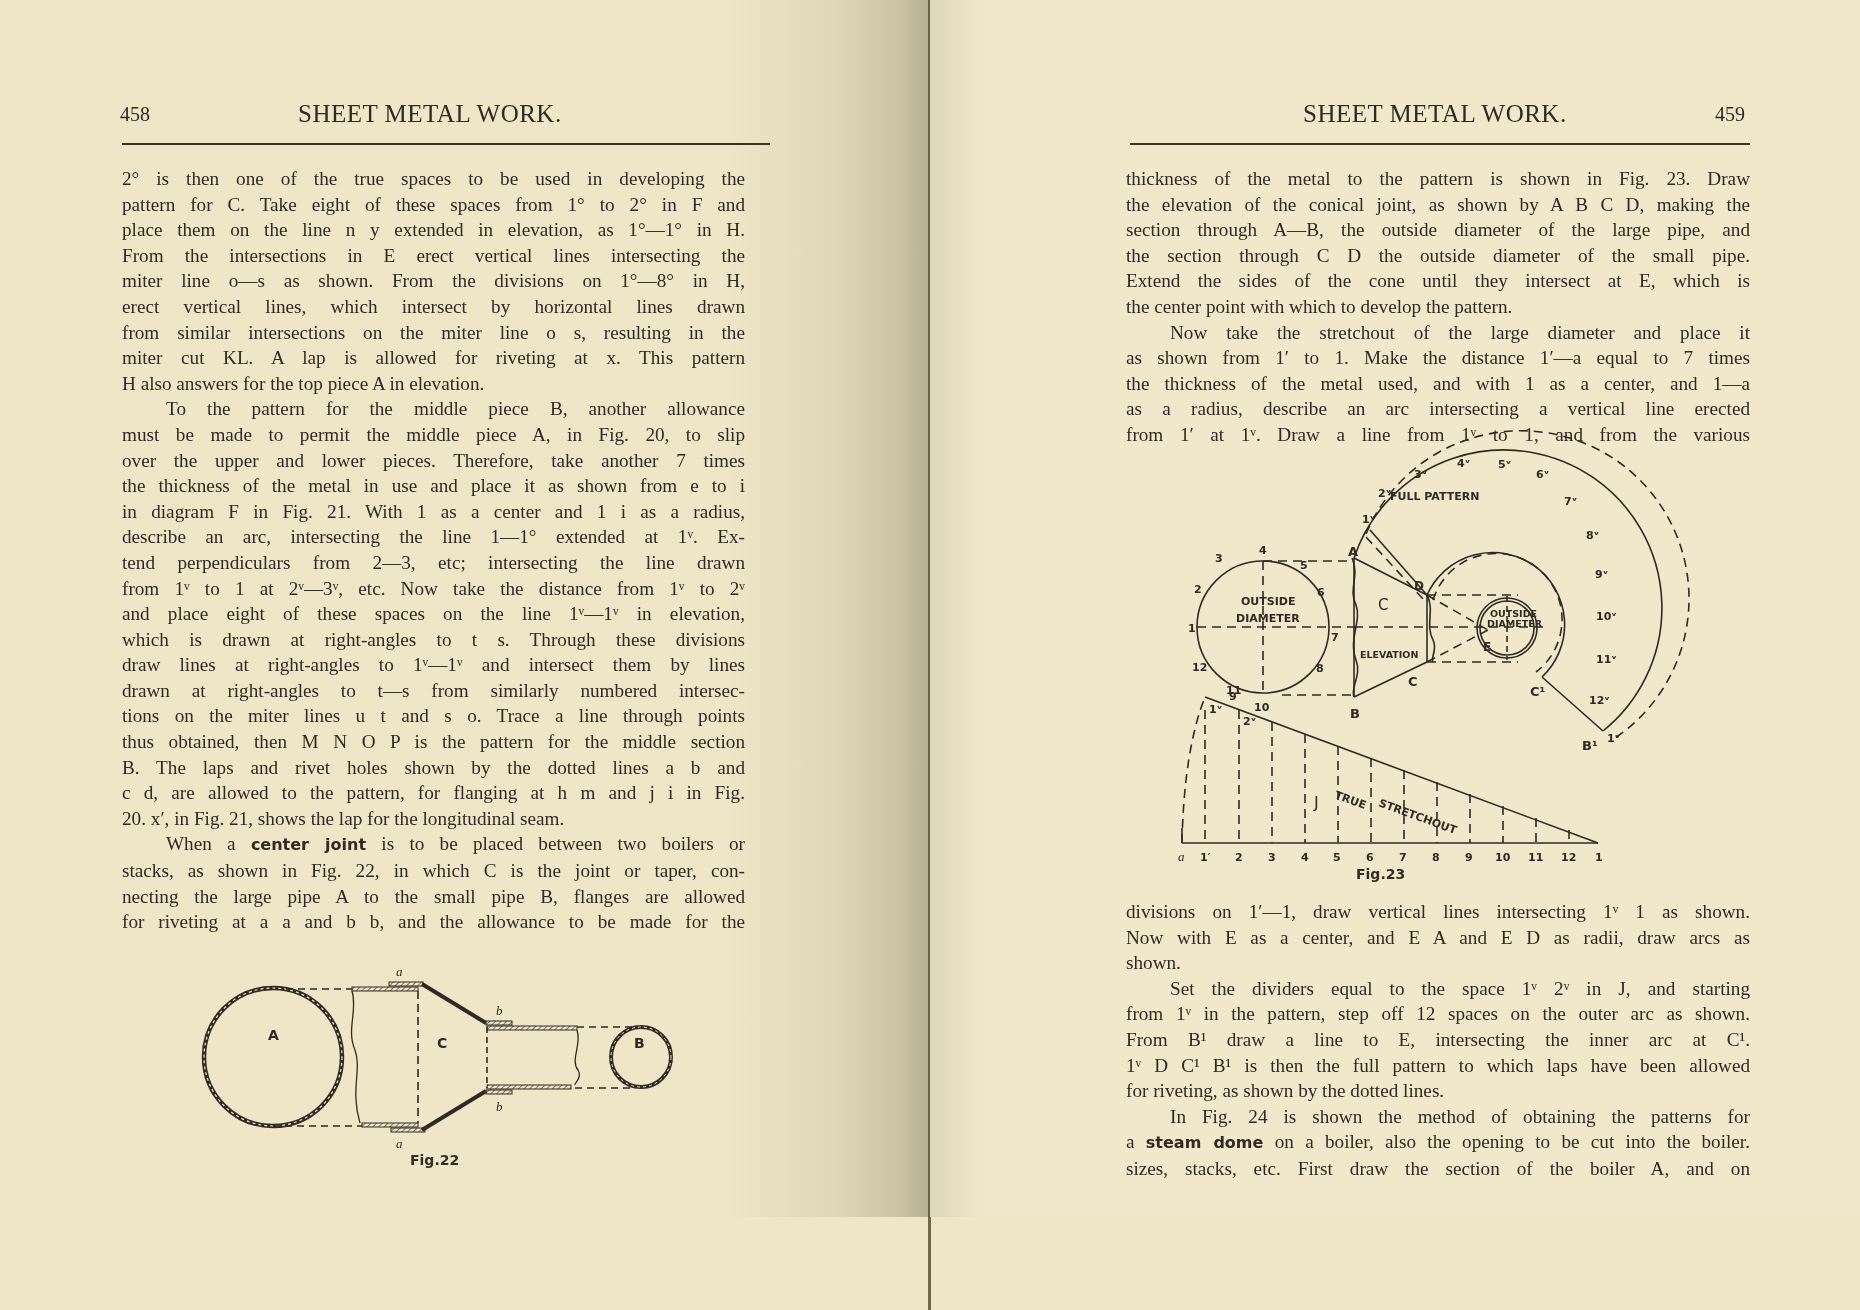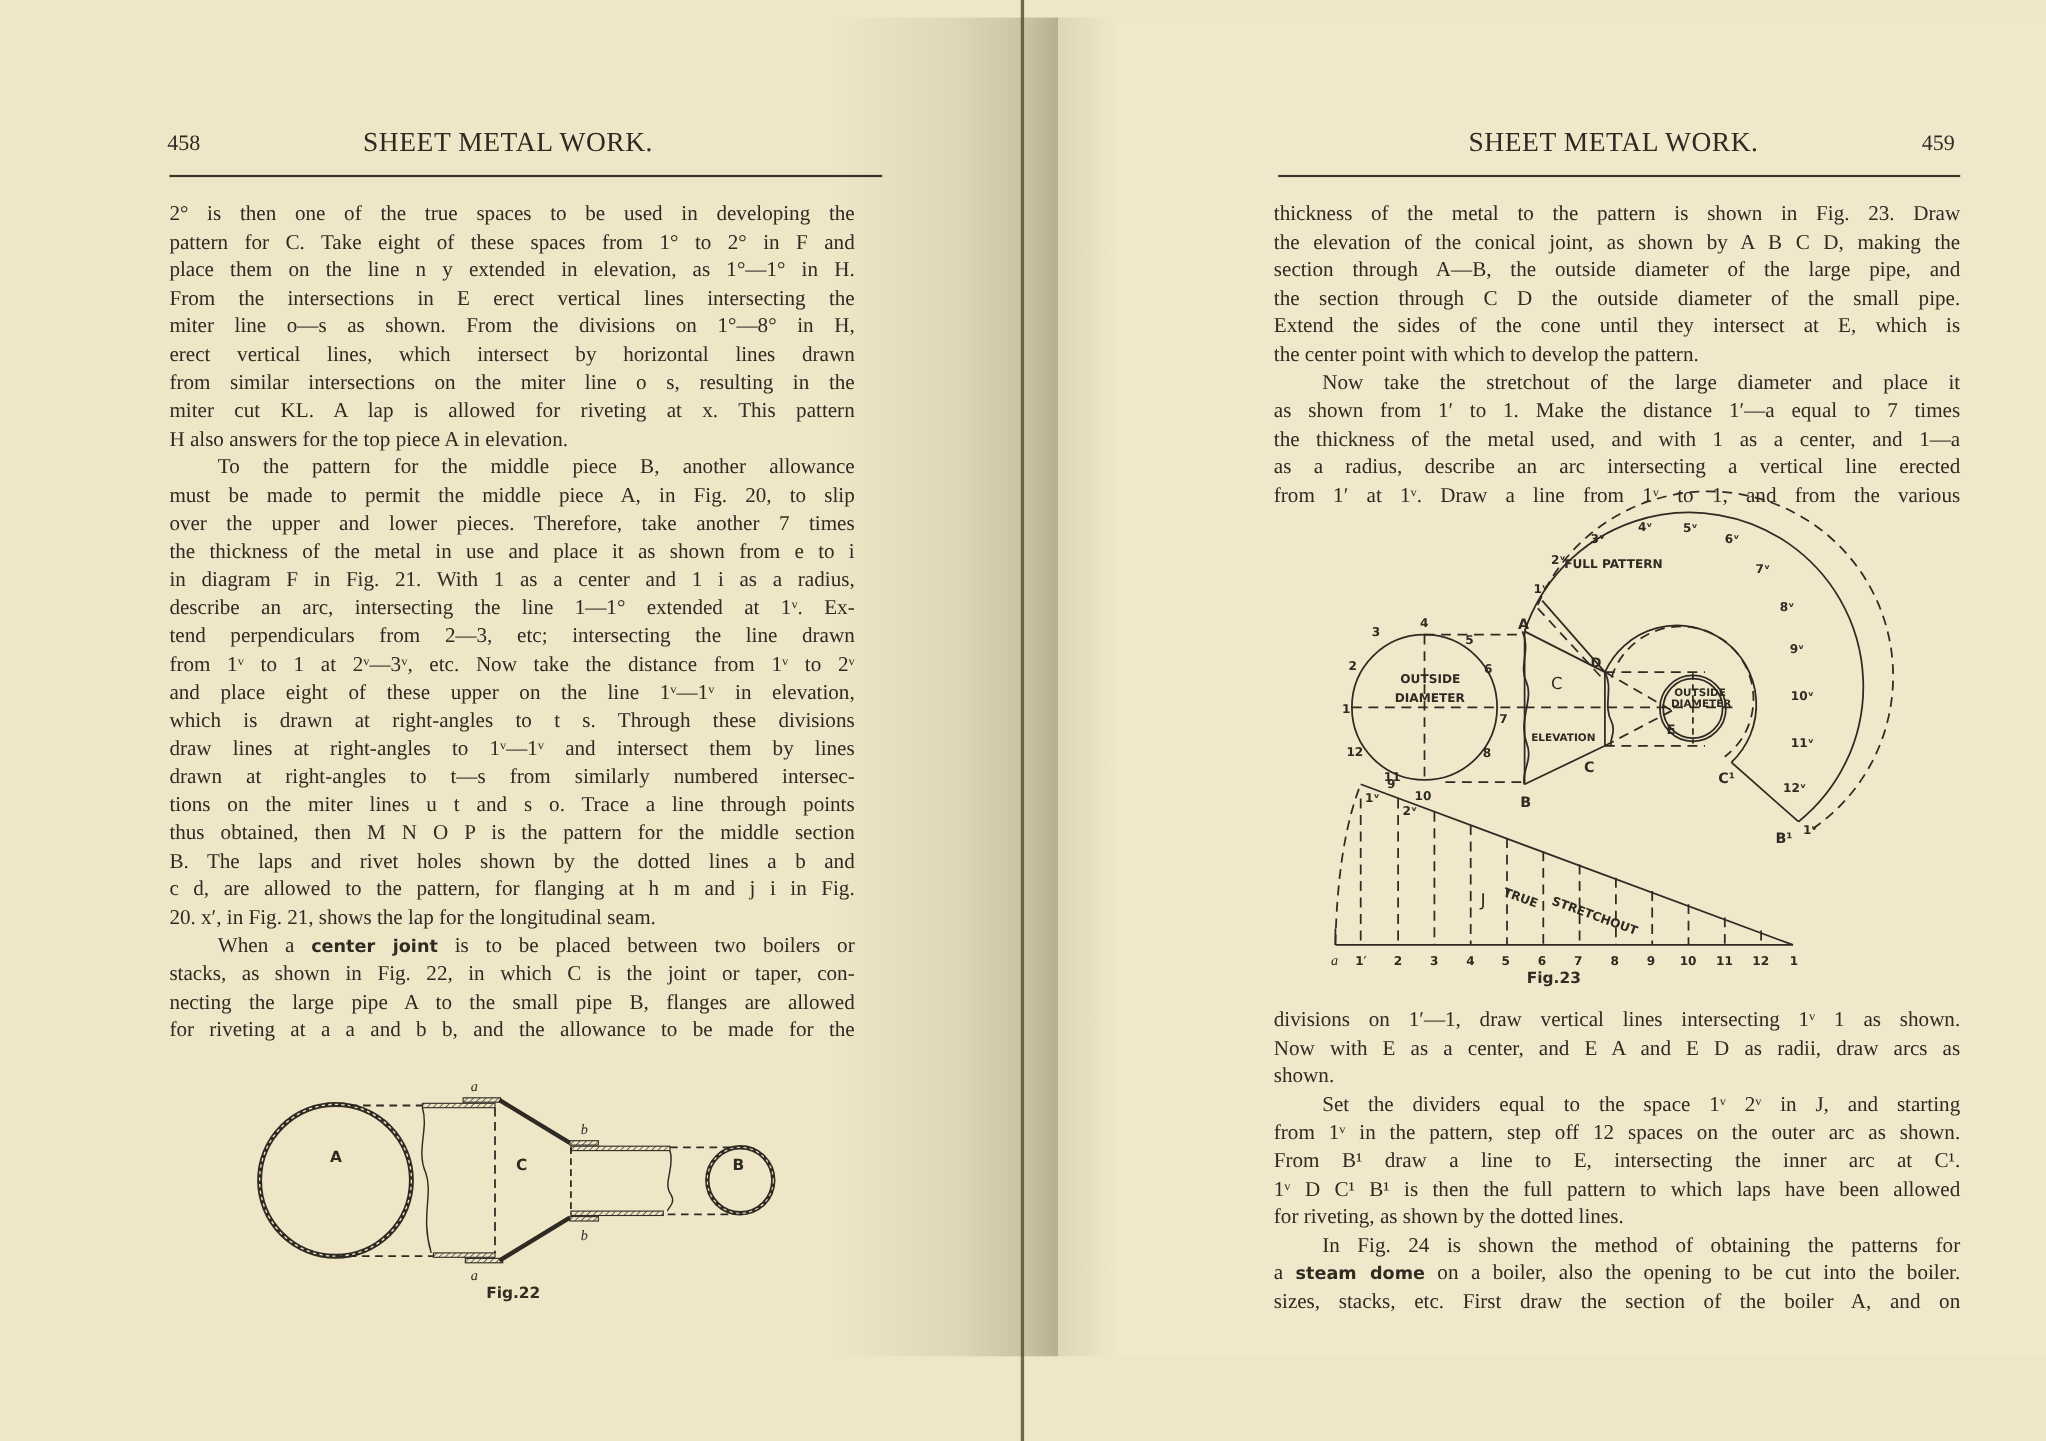--- a/index.html
+++ b/index.html
@@ -3,21 +3,21 @@
 <meta charset="utf-8">
 <style>
   html, body { margin:0; padding:0; }
   body {
     width:1860px; height:1310px; position:relative; overflow:hidden;
     background:#efe6c8;
     font-family:"Liberation Serif","DejaVu Serif",serif;
     color:#2f2a22;
   }
   .spread { position:absolute; inset:0; }
-  .page { position:absolute; top:16px; height:1217px;margin-left:32px; }
+  .page { position:absolute; top:0; height:1217px; }
   .page-left {
     left:0; width:930px;
     background:
       linear-gradient(to right, rgba(0,0,0,0) 0%, rgba(0,0,0,0) 78%, rgba(90,80,40,0.10) 90%, rgba(70,62,30,0.22) 97%, rgba(50,45,20,0.30) 100%),
       #efe6c8;
   }
   .page-right {
     left:930px; width:930px;
     background:
       linear-gradient(to right, rgba(60,55,25,0.10) 0%, rgba(0,0,0,0) 6%),
@@ -65,21 +65,21 @@
       <span class="line">miter cut KL.  A lap is allowed for riveting at x.  This pattern</span>
       <span class="line end">H also answers for the top piece A in elevation.</span>
       <span class="line" style="padding-left:44px;">To the pattern for the middle piece B, another allowance</span>
       <span class="line">must be made to permit the middle piece A, in Fig. 20, to slip</span>
       <span class="line">over the upper and lower pieces.  Therefore, take another 7 times</span>
       <span class="line">the thickness of the metal in use and place it as shown from e to i</span>
       <span class="line">in diagram F in Fig. 21.  With 1 as a center and 1 i as a radius,</span>
       <span class="line">describe an arc, intersecting the line 1—1° extended at 1ᵛ.  Ex-</span>
       <span class="line">tend perpendiculars from 2—3, etc; intersecting the line drawn</span>
       <span class="line">from 1ᵛ to 1 at 2ᵛ—3ᵛ, etc.  Now take the distance from 1ᵛ to 2ᵛ</span>
-      <span class="line">and place eight of these upper on the line 1ᵛ—1ᵛ in elevation,</span>
+      <span class="line">and place eight of these spaces on the line 1ᵛ—1ᵛ in elevation,</span>
       <span class="line">which is drawn at right-angles to t s.  Through these divisions</span>
       <span class="line">draw lines at right-angles to 1ᵛ—1ᵛ and intersect them by lines</span>
       <span class="line">drawn at right-angles to t—s from similarly numbered intersec-</span>
       <span class="line">tions on the miter lines u t and s o.  Trace a line through points</span>
       <span class="line">thus obtained, then M N O P is the pattern for the middle section</span>
       <span class="line">B.  The laps and rivet holes shown by the dotted lines a b and</span>
       <span class="line">c d, are allowed to the pattern, for flanging at h m and j i in Fig.</span>
       <span class="line end">20.  x′, in Fig. 21, shows the lap for the longitudinal seam.</span>
       <span class="line" style="padding-left:44px;"><span>When a </span><span class="bold-term">center joint</span><span> is to be placed between two boilers or</span></span>
       <span class="line">stacks, as shown in Fig. 22, in which C is the joint or taper, con-</span>

